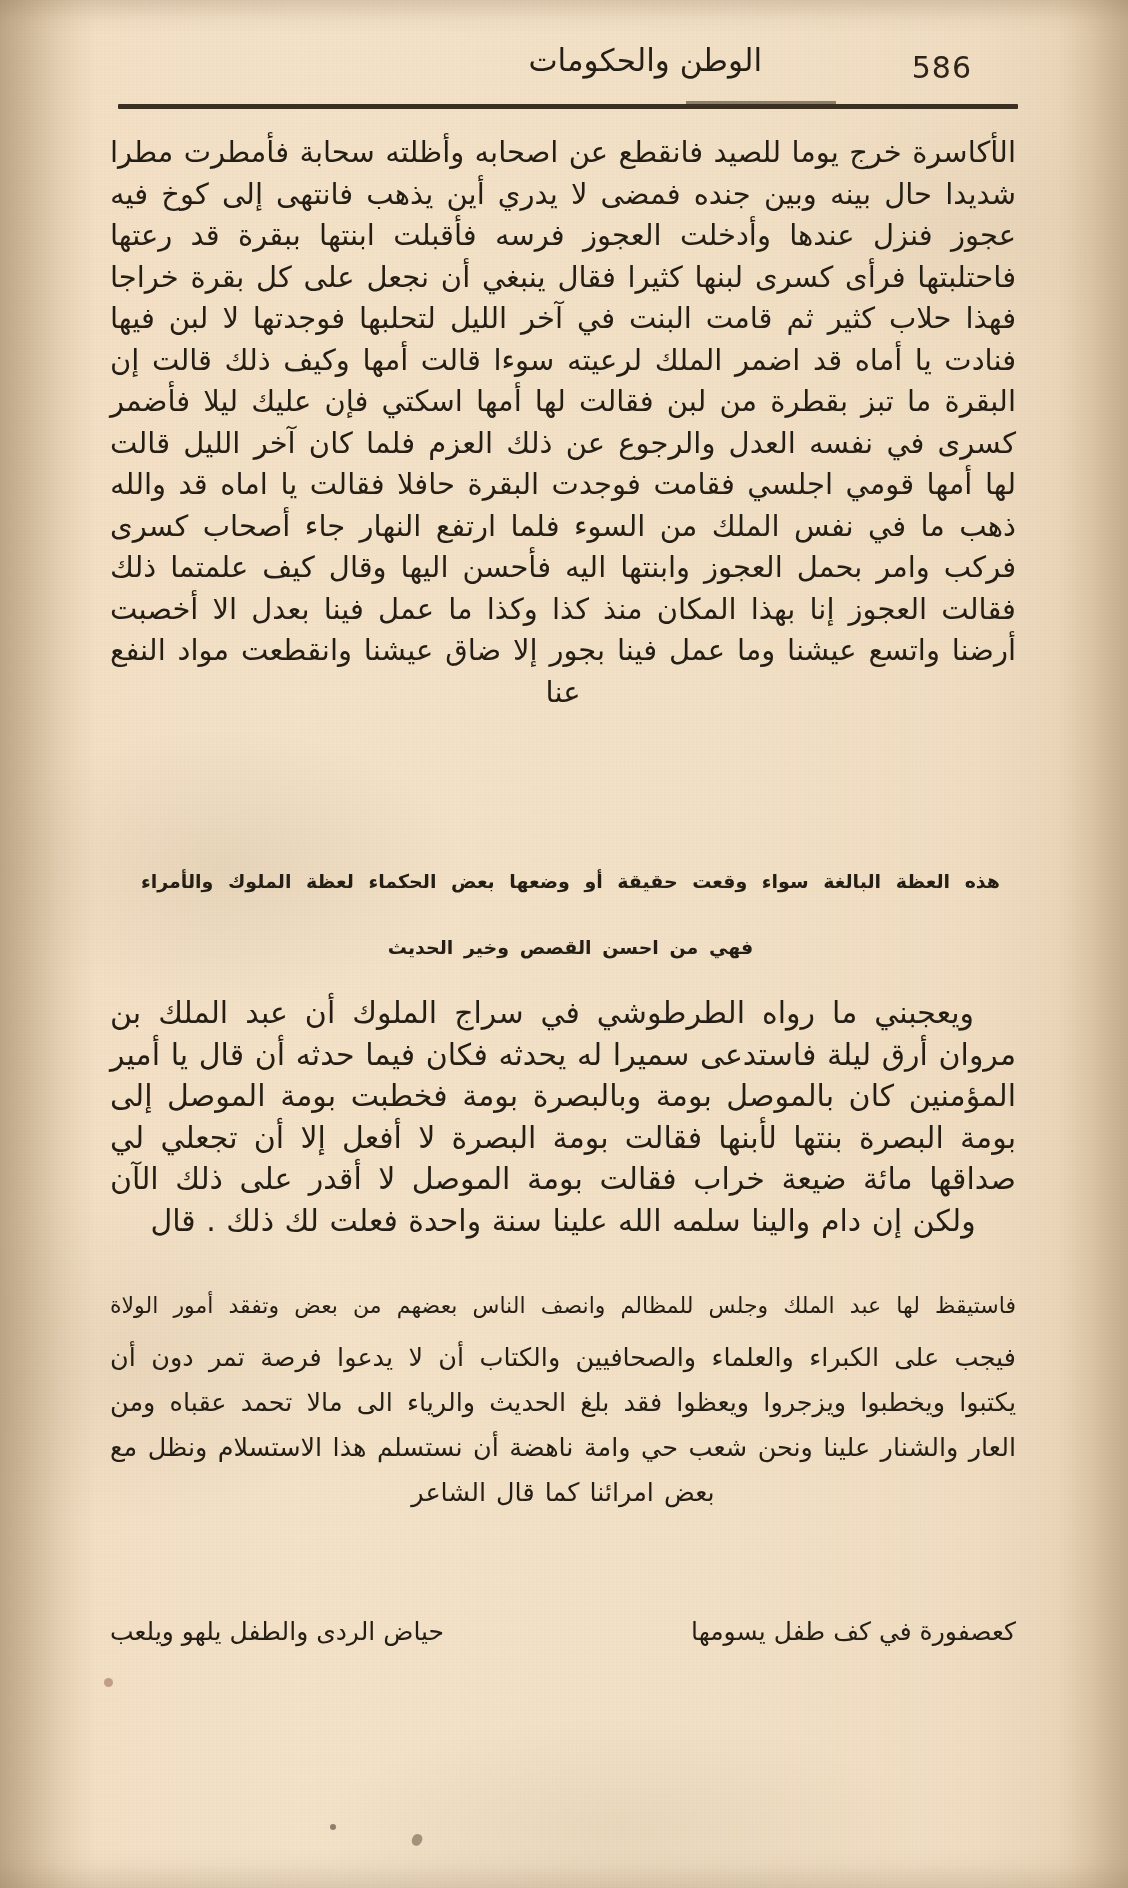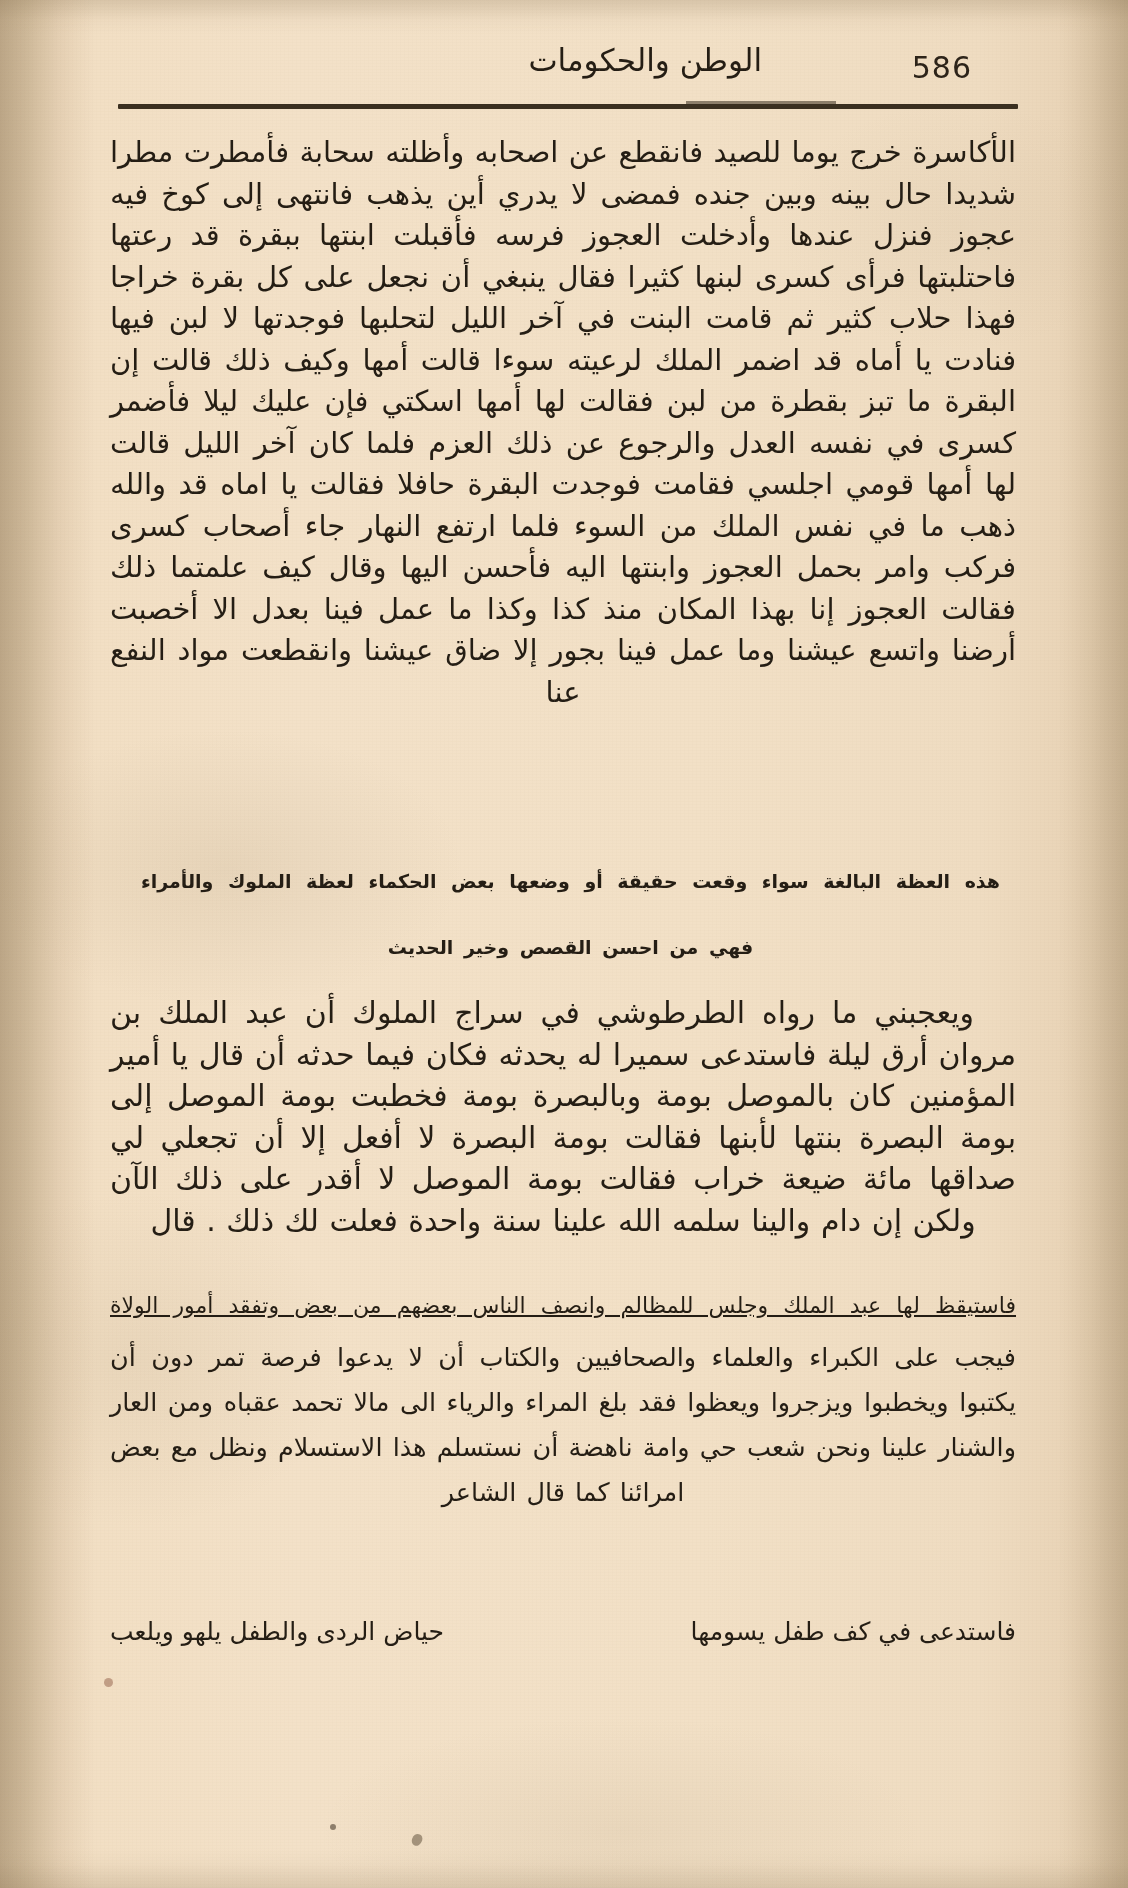--- a/index.html
+++ b/index.html
@@ -196,21 +196,20 @@
   .p-dense {
     top: 1287px;
     right: 112px;
     left: 110px;
     font-size: 22px;
     line-height: 38px;
     letter-spacing: -0.2px;
     word-spacing: 0px;
     text-align: justify;
     text-align-last: justify;
-    text-decoration: underline;
   }
 
   
   .verse {
     position: absolute;
     top: 1612px;
     right: 112px;
     left: 110px;
     direction: rtl;
     color: #241d14;
@@ -293,24 +292,24 @@
     <div class="rule"></div>
 
     <div class="block p-story para-justified">الأكاسرة خرج يوما للصيد فانقطع عن اصحابه وأظلته سحابة فأمطرت مطرا شديدا حال بينه وبين جنده فمضى لا يدري أين يذهب فانتهى إلى كوخ فيه عجوز فنزل عندها وأدخلت العجوز فرسه فأقبلت ابنتها ببقرة قد رعتها فاحتلبتها فرأى كسرى لبنها كثيرا فقال ينبغي أن نجعل على كل بقرة خراجا فهذا حلاب كثير ثم قامت البنت في آخر الليل لتحلبها فوجدتها لا لبن فيها فنادت يا أماه قد اضمر الملك لرعيته سوءا قالت أمها وكيف ذلك قالت إن البقرة ما تبز بقطرة من لبن فقالت لها أمها اسكتي فإن عليك ليلا فأضمر كسرى في نفسه العدل والرجوع عن ذلك العزم فلما كان آخر الليل قالت لها أمها قومي اجلسي فقامت فوجدت البقرة حافلا فقالت يا اماه قد والله ذهب ما في نفس الملك من السوء فلما ارتفع النهار جاء أصحاب كسرى فركب وامر بحمل العجوز وابنتها اليه فأحسن اليها وقال كيف علمتما ذلك فقالت العجوز إنا بهذا المكان منذ كذا وكذا ما عمل فينا بعدل الا أخصبت أرضنا واتسع عيشنا وما عمل فينا بجور إلا ضاق عيشنا وانقطعت مواد النفع عنا</div>
 
     <div class="block p-bold">هذه العظة البالغة سواء وقعت حقيقة أو وضعها بعض الحكماء لعظة الملوك والأمراء فهي من احسن القصص وخير الحديث</div>
 
     <div class="block p-tartushi">ويعجبني ما رواه الطرطوشي في سراج الملوك أن عبد الملك بن مروان أرق ليلة فاستدعى سميرا له يحدثه فكان فيما حدثه أن قال يا أمير المؤمنين كان بالموصل بومة وبالبصرة بومة فخطبت بومة الموصل إلى بومة البصرة بنتها لأبنها فقالت بومة البصرة لا أفعل إلا أن تجعلي لي صداقها مائة ضيعة خراب فقالت بومة الموصل لا أقدر على ذلك الآن ولكن إن دام والينا سلمه الله علينا سنة واحدة فعلت لك ذلك . قال</div>
 
     <div class="block p-dense">فاستيقظ لها عبد الملك وجلس للمظالم وانصف الناس بعضهم من بعض وتفقد أمور الولاة</div>
 
-    <div class="block p-call" style="top:1335px;">فيجب على الكبراء والعلماء والصحافيين والكتاب أن لا يدعوا فرصة تمر دون أن يكتبوا ويخطبوا ويزجروا ويعظوا فقد بلغ المراء والرياء الى مالا تحمد عقباه ومن العار والشنار علينا ونحن شعب حي وامة ناهضة أن نستسلم هذا الاستسلام ونظل مع بعض امرائنا كما قال الشاعر</div>
+    <div class="block p-call" style="top:1335px;">فيجب على الكبراء والعلماء والصحافيين والكتاب أن لا يدعوا فرصة تمر دون أن يكتبوا ويخطبوا ويزجروا ويعظوا فقد بلغ الحديث والرياء الى مالا تحمد عقباه ومن العار والشنار علينا ونحن شعب حي وامة ناهضة أن نستسلم هذا الاستسلام ونظل مع بعض امرائنا كما قال الشاعر</div>
 
     <div class="verse">
-      <span class="hemistich hemistich-first">فاستدعى في كف طفل يسومها</span>
+      <span class="hemistich hemistich-first">كعصفورة في كف طفل يسومها</span>
       <span class="hemistich hemistich-second">حياض الردى والطفل يلهو ويلعب</span>
     </div>
 
   </div>
 
   <div class="speck"></div>
   <div class="speck2"></div>
   <div class="speck3"></div>
 
   <div class="grain"></div>

